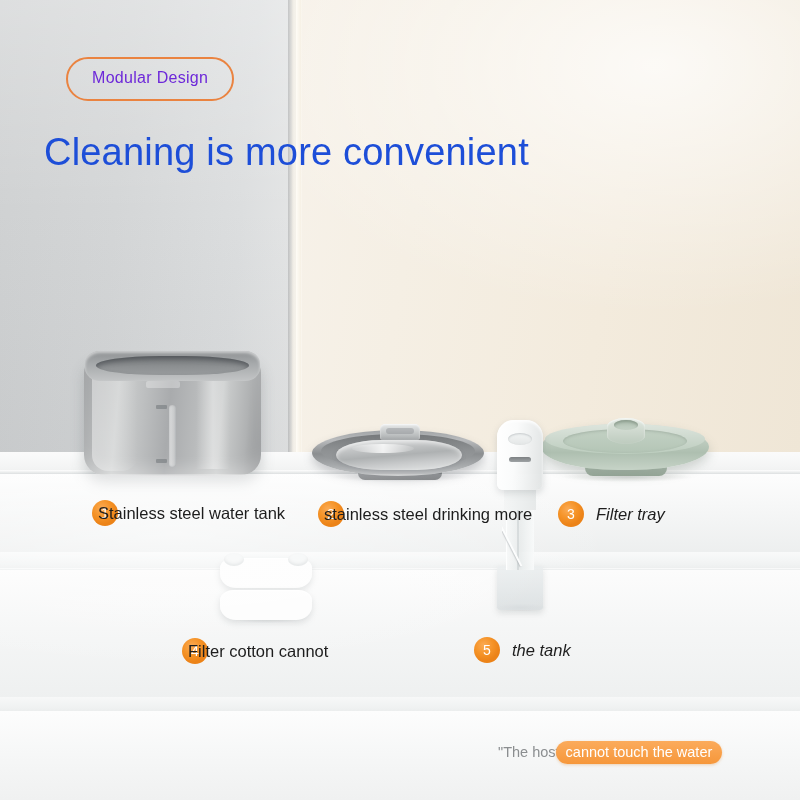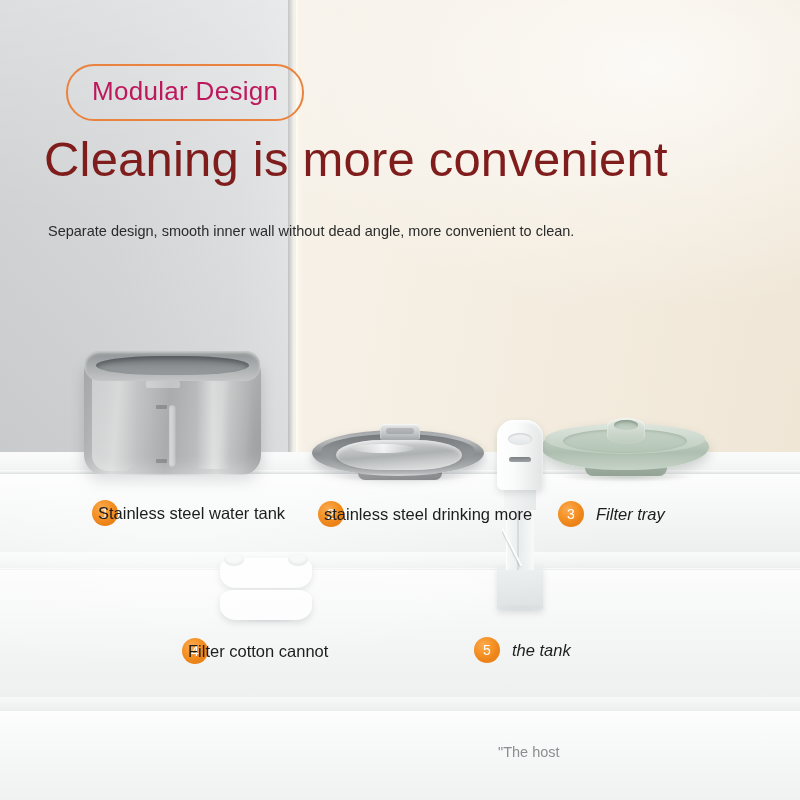--- a/index.html
+++ b/index.html
@@ -298,29 +298,29 @@
     transform:rotate(63deg); transform-origin:left top;
   }
   .host-shadow{
     position:absolute; left:486px; top:602px; width:70px; height:11px;
     border-radius:50%;
     background:radial-gradient(50% 50%,rgba(120,126,132,.24),rgba(120,126,132,0) 72%);
   }
 
   
   .badge-pill{
-    position:absolute; left:66px; top:64px;
+    position:absolute; left:66px; top:57px;
     padding:10px 24px 12px;
     border:2px solid #ea8340; border-radius:28px;
-    color:#be185d; font-size:26px; letter-spacing:.3px;
+    color:#6d28d9; font-size:16px; letter-spacing:.3px;
     background:rgba(255,255,255,.04);
   }
   .headline{
     position:absolute; left:44px; top:131px;
-    font-size:49px; color:#7f1d1d; letter-spacing:.2px; white-space:nowrap;
+    font-size:38px; color:#1d4ed8; letter-spacing:.2px; white-space:nowrap;
   }
   .subline{
     position:absolute; left:48px; top:223px;
     font-size:14.5px; color:#2b2b2b; white-space:nowrap;
   }
 
   
   .callout{ position:absolute; height:26px; }
   .callout .num{
     position:absolute; left:0; top:0; width:26px; height:26px;
@@ -432,21 +432,20 @@
       <div class="pad-notch nl"></div>
       <div class="pad-notch nr"></div>
     </div>
     <div class="pad p-bot"></div>
   </div>
 
   <div class="floor-sheen"></div>
 
   <div class="badge-pill">Modular Design</div>
   <div class="headline">Cleaning is more convenient</div>
-  <div class="subline">Separate design, smooth inner wall without dead angle, more convenient to clean.</div>
 
   <div class="callout overlap c1">
     <span class="num">1</span>
     <span class="txt">Stainless steel water tank</span>
   </div>
   <div class="callout overlap c2">
     <span class="num">2</span>
     <span class="txt">stainless steel drinking more</span>
   </div>
   <div class="callout spaced c3">
@@ -457,15 +456,16 @@
     <span class="num">4</span>
     <span class="txt">Filter cotton cannot</span>
   </div>
   <div class="callout spaced c5">
     <span class="num">5</span>
     <span class="txt">the tank</span>
   </div>
 
   <div class="footnote">
     <span class="fn-plain">"The host</span>
+    <span class="fn-hl">cannot touch the water</span>
   </div>
 
 </div>
 
 </body></html>

